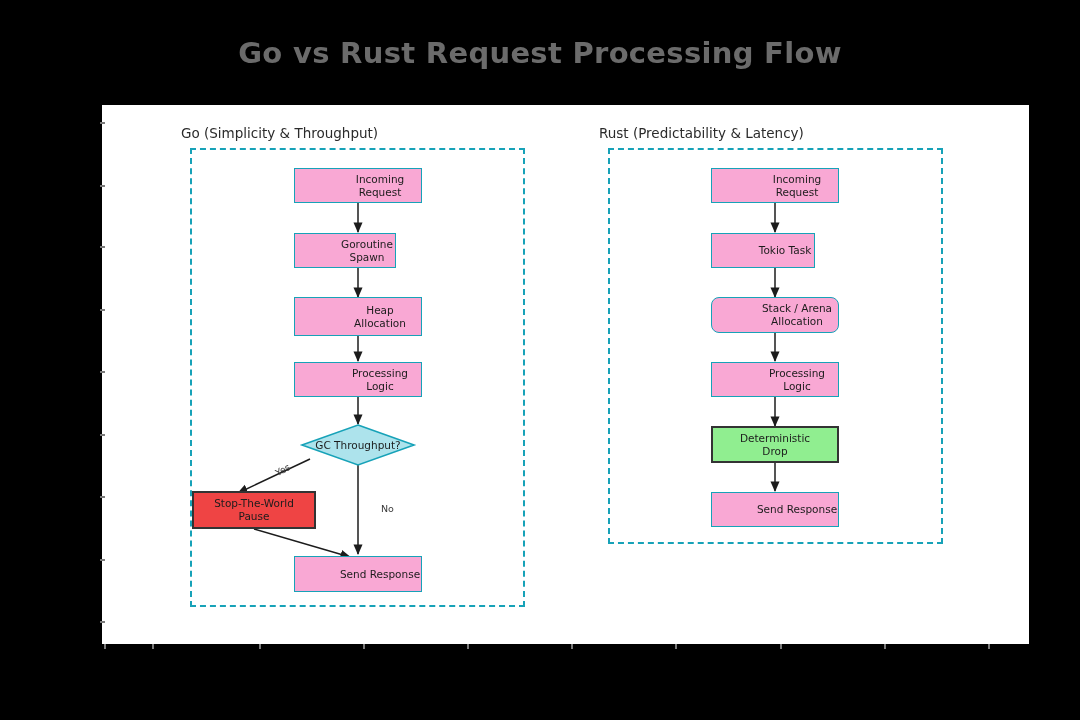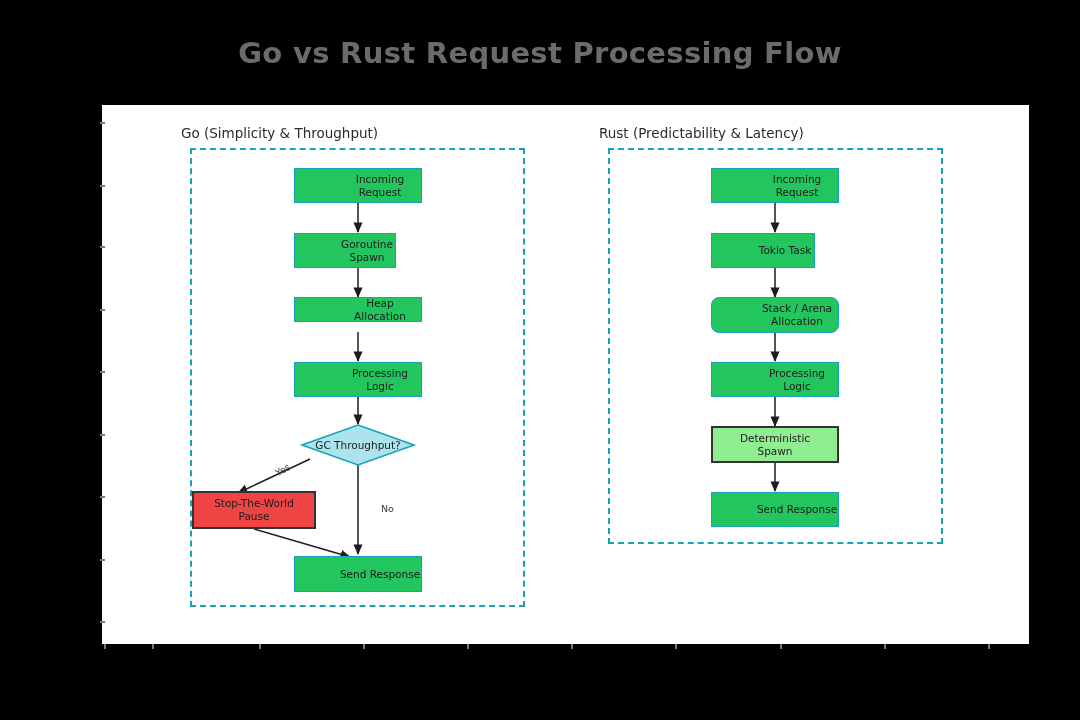--- a/index.html
+++ b/index.html
@@ -101,21 +101,21 @@
     align-items: center;
     justify-content: center;
     text-align: center;
     color: #1c1c1c;
     font-size: 10.5px;
     line-height: 13px;
     font-family: "DejaVu Sans", sans-serif;
     white-space: pre-line;
   }
   .node.blue {
-    background: #22c55e;
+    background: #f9a8d4;
     border: 1.6px solid #17a2b8;
     padding-left: 44px;
   }
   .node.red {
     background: #ef4444;
     border: 2px solid #333333;
   }
   .node.green {
     background: #90ee90;
     border: 2px solid #333333;
@@ -231,21 +231,21 @@
     <line x1="775" y1="332" x2="775" y2="361"></line>
     <line x1="775" y1="397" x2="775" y2="426"></line>
     <line x1="775" y1="462" x2="775" y2="491"></line>
   </g>
 </svg>
 
 <div class="node blue" style="left:294px; top:168px; width:128px; height:35px;">Incoming Request</div>
 
 <div class="node blue" style="left:294px; top:233px; width:102px; height:35px;">Goroutine Spawn</div>
 
-<div class="node blue" style="left:294px; top:297px; width:128px; height:25px;">Heap Allocation</div>
+<div class="node blue" style="left:294px; top:297px; width:128px; height:39px;">Heap Allocation</div>
 
 <div class="node blue" style="left:294px; top:362px; width:128px; height:35px;">Processing Logic</div>
 
 <div class="diamond-wrap" style="left:301px; top:424px; width:114px; height:42px;">
   <svg width="114" height="42" viewBox="0 0 114 42">
     <polygon points="57,1 113,21 57,41 1,21" fill="#ade3ec" stroke="#17a2b8" stroke-width="1.6"></polygon>
   </svg>
   <div class="diamond-label">GC Throughput?</div>
 </div>
 
@@ -261,15 +261,15 @@
 <div class="node blue" style="left:711px; top:168px; width:128px; height:35px;">Incoming Request</div>
 
 <div class="node blue" style="left:711px; top:233px; width:104px; height:35px;">Tokio Task</div>
 
 <div class="node blue" style="left:711px; top:297px; width:128px; height:36px;border-radius:8px;">Stack / Arena
 Allocation</div>
 
 <div class="node blue" style="left:711px; top:362px; width:128px; height:35px;">Processing Logic</div>
 
 <div class="node green" style="left:711px; top:426px; width:128px; height:37px;">Deterministic
-Spawn</div>
+Drop</div>
 
 <div class="node blue" style="left:711px; top:492px; width:128px; height:35px;">Send Response</div>
 
 </body></html>

